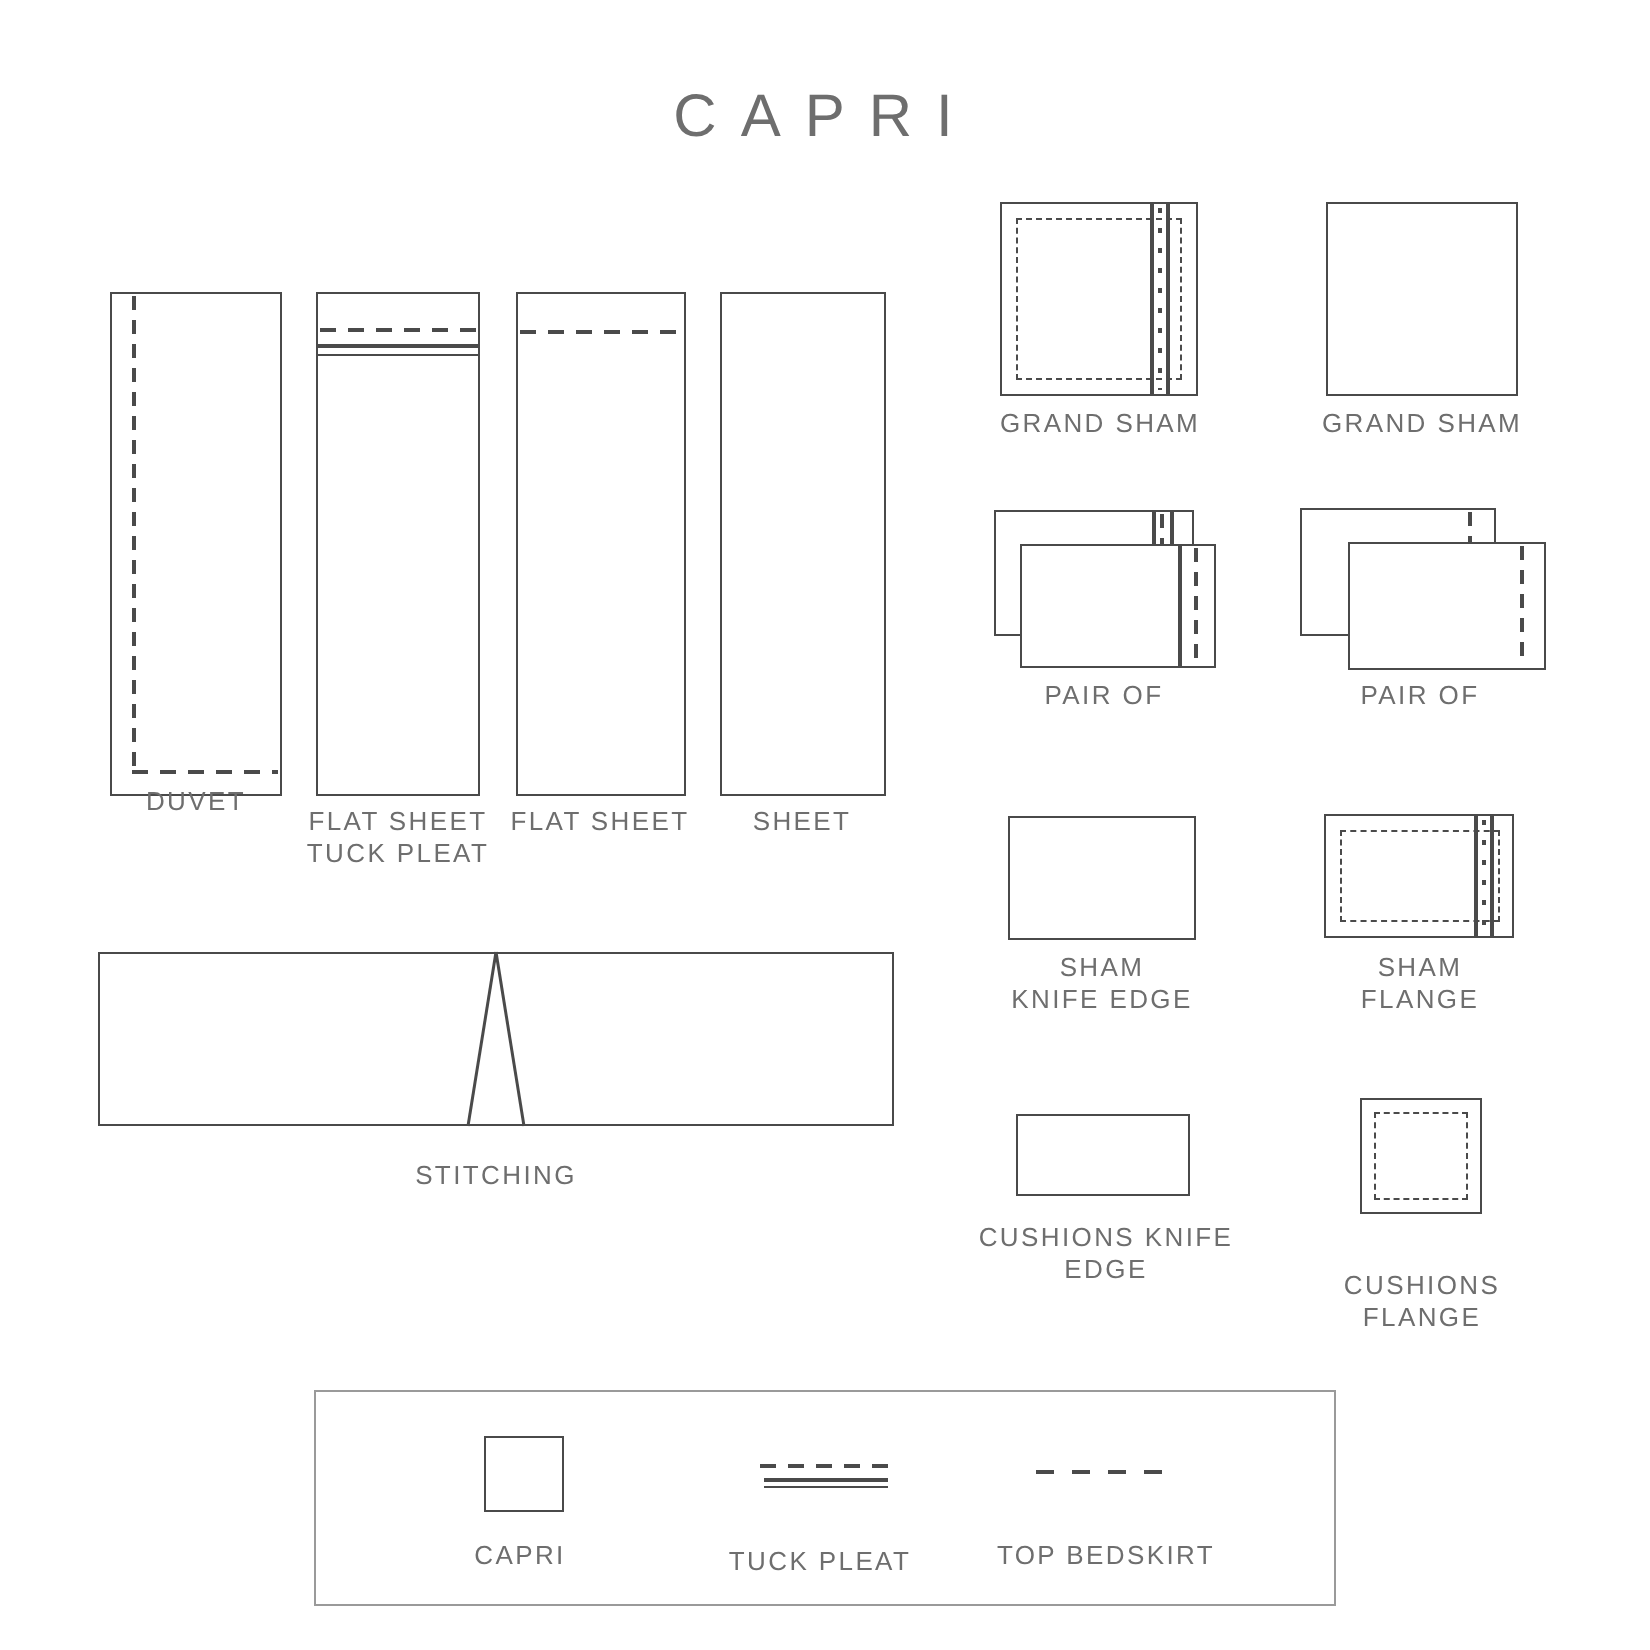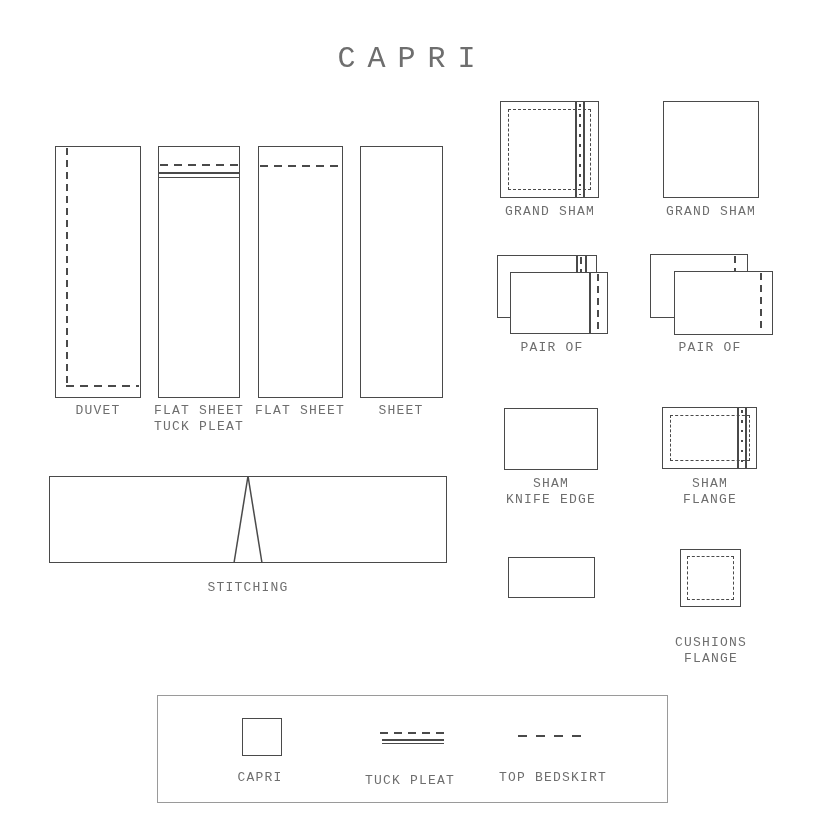--- a/index.html
+++ b/index.html
@@ -3,21 +3,21 @@
 <meta charset="utf-8">
 <style>
   :root{
     --line:#4a4a4a;
     --text:#6e6e6e;
     --legend-border:#9a9a9a;
   }
   html,body{margin:0;padding:0;background:#fff;}
   #canvas{
     position:relative;width:825px;height:825px;background:#ffffff;overflow:hidden;
-    font-family:Liberation Mono, monospace;
+    font-family:Liberation Sans, sans-serif;
   }
   .title{
     position:absolute;left:0;top:42px;width:825px;text-align:center;
     font-size:30px;letter-spacing:12px;color:var(--text);font-weight:400;
   }
   .rect{
     position:absolute;border:1.5px solid var(--line);box-sizing:border-box;background:#fff;
   }
   .dashed-rect{
     position:absolute;border:1.7px dashed var(--line);box-sizing:border-box;background:transparent;
@@ -60,21 +60,21 @@
   <div class="rect" style="left:158px;top:146px;width:82px;height:252px;"></div>
   <div class="dash-h" style="left:160px;top:164px;width:78px;"></div>
   <div class="solid-h" style="left:158px;top:172px;width:82px;"></div>
   <div class="solid-h" style="left:158px;top:176.5px;width:82px;"></div>
 
   <div class="rect" style="left:258px;top:146px;width:85px;height:252px;"></div>
   <div class="dash-h" style="left:260px;top:165px;width:81px;"></div>
 
   <div class="rect" style="left:360px;top:146px;width:83px;height:252px;"></div>
 
-  <div class="lbl" style="left:23px;top:403px;text-align:center;">DUVET</div>
+  <div class="lbl" style="left:23px;top:393px;text-align:center;">DUVET</div>
   <div class="lbl" style="left:124px;top:403px;">FLAT SHEET
 TUCK PLEAT</div>
   <div class="lbl" style="left:225px;top:403px;">FLAT SHEET</div>
   <div class="lbl" style="left:326px;top:403px;">SHEET</div>
 
   <div class="rect" style="left:49px;top:476px;width:398px;height:87px;"></div>
   <svg style="left:225px;top:476px;" width="46" height="87" viewBox="0 0 46 87">
     <line x1="23" y1="0" x2="9" y2="87" stroke="#4a4a4a" stroke-width="1.5"></line>
     <line x1="23" y1="0" x2="37" y2="87" stroke="#4a4a4a" stroke-width="1.5"></line>
   </svg>
@@ -118,20 +118,22 @@
   <div class="lbl" style="left:476px;top:476px;">SHAM
 KNIFE EDGE</div>
   <div class="lbl" style="left:635px;top:476px;">SHAM
 FLANGE</div>
 
   <div class="rect" style="left:508px;top:557px;width:87px;height:41px;"></div>
 
   <div class="rect" style="left:680px;top:549px;width:61px;height:58px;"></div>
   <div class="dashed-rect" style="left:687px;top:556px;width:47px;height:44px;"></div>
 
+  <div class="lbl" style="left:478px;top:611px;">CUSHIONS  KNIFE
+EDGE</div>
   <div class="lbl" style="left:636px;top:635px;">CUSHIONS
 FLANGE</div>
 
   <div class="legend-box"></div>
 
   <div class="rect" style="left:242px;top:718px;width:40px;height:38px;"></div>
   <div class="lbl" style="left:185px;top:770px;">CAPRI</div>
 
   <div class="dash-h" style="left:380px;top:732px;width:66px;"></div>
   <div class="solid-h" style="left:382px;top:739px;width:62px;"></div>

